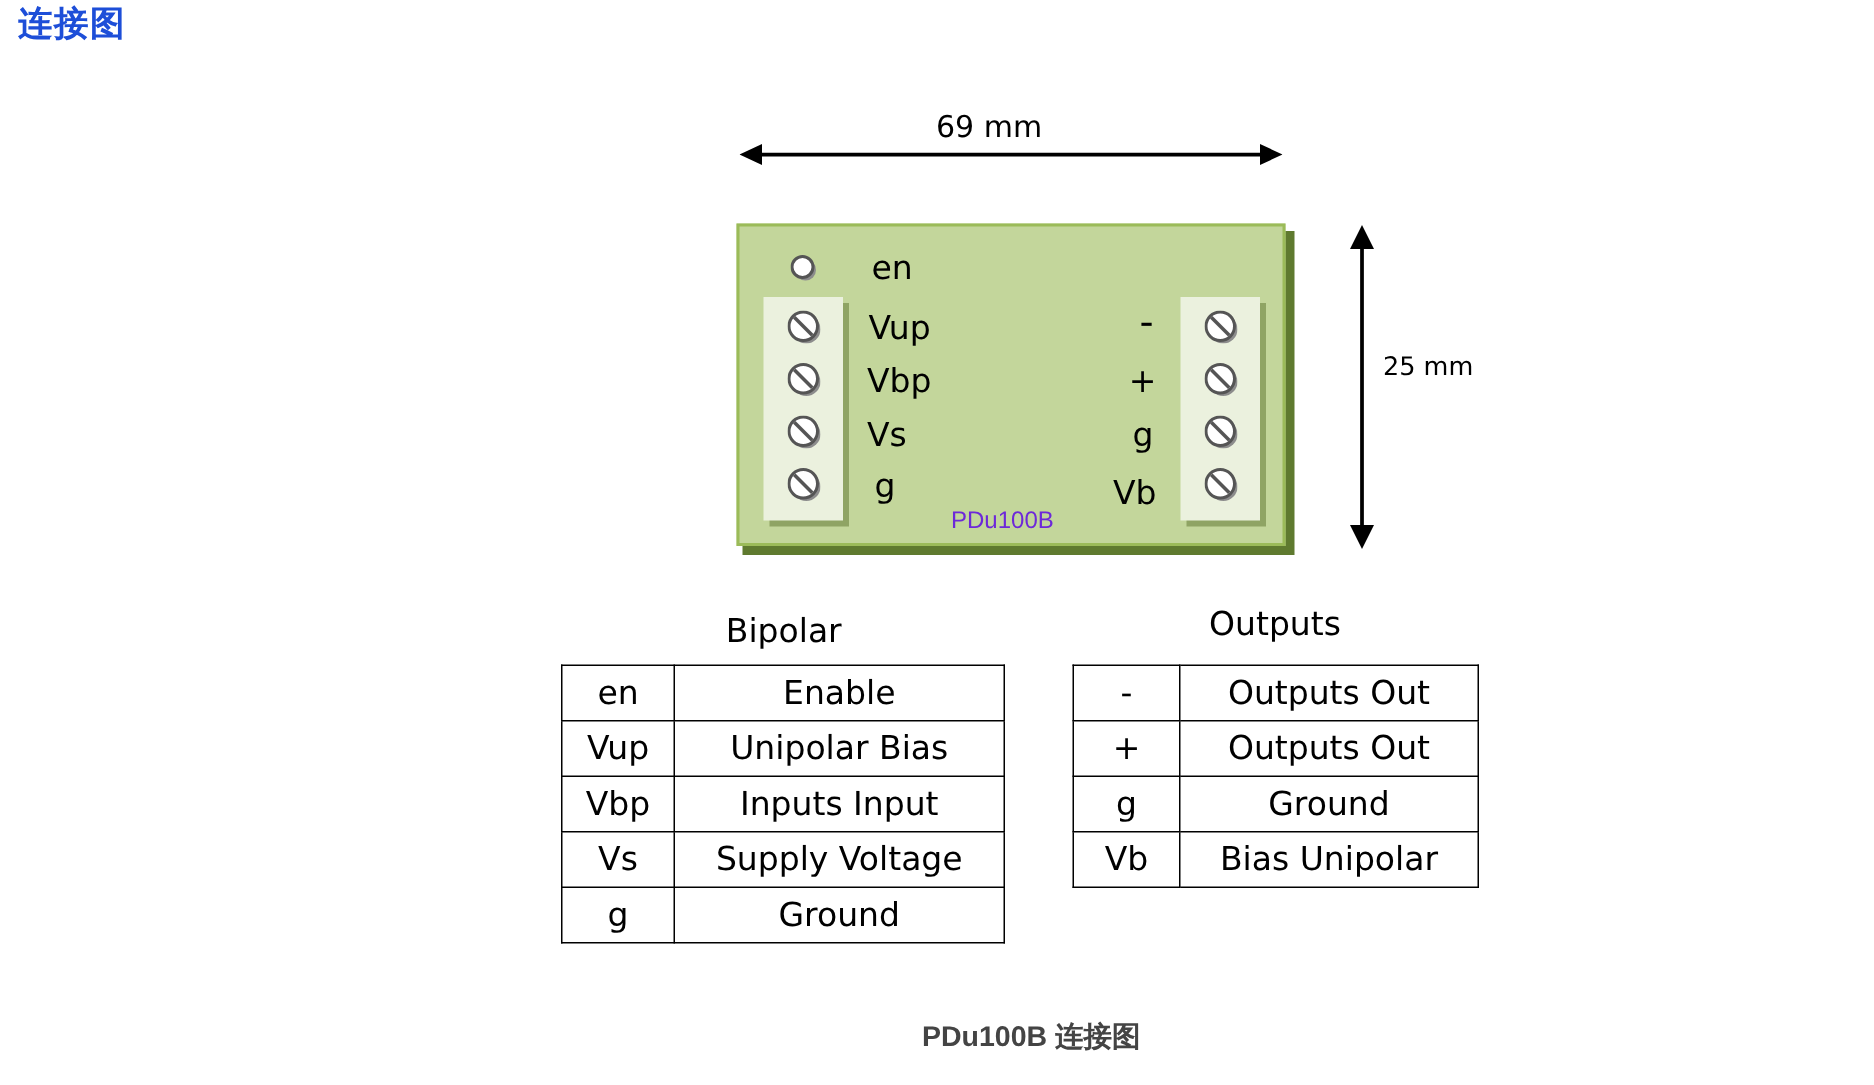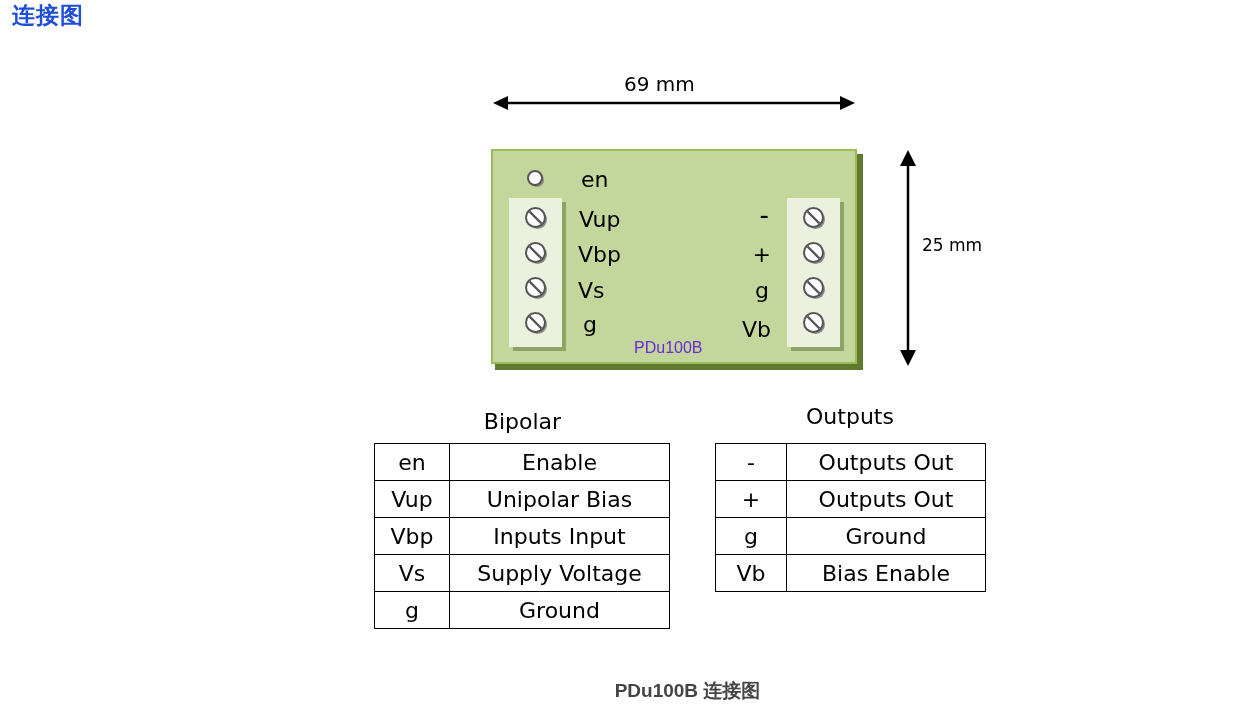--- a/index.html
+++ b/index.html
@@ -158,18 +158,18 @@
       <tr>
         <td>+</td>
         <td>Outputs Out</td>
       </tr>
       <tr>
         <td>g</td>
         <td>Ground</td>
       </tr>
       <tr>
         <td>Vb</td>
-        <td>Bias Enable</td>
+        <td>Bias Unipolar</td>
       </tr>
     </tbody>
 </table>
 
 <div class="figure-caption">PDu100B 连接图</div>
 
 </body></html>

